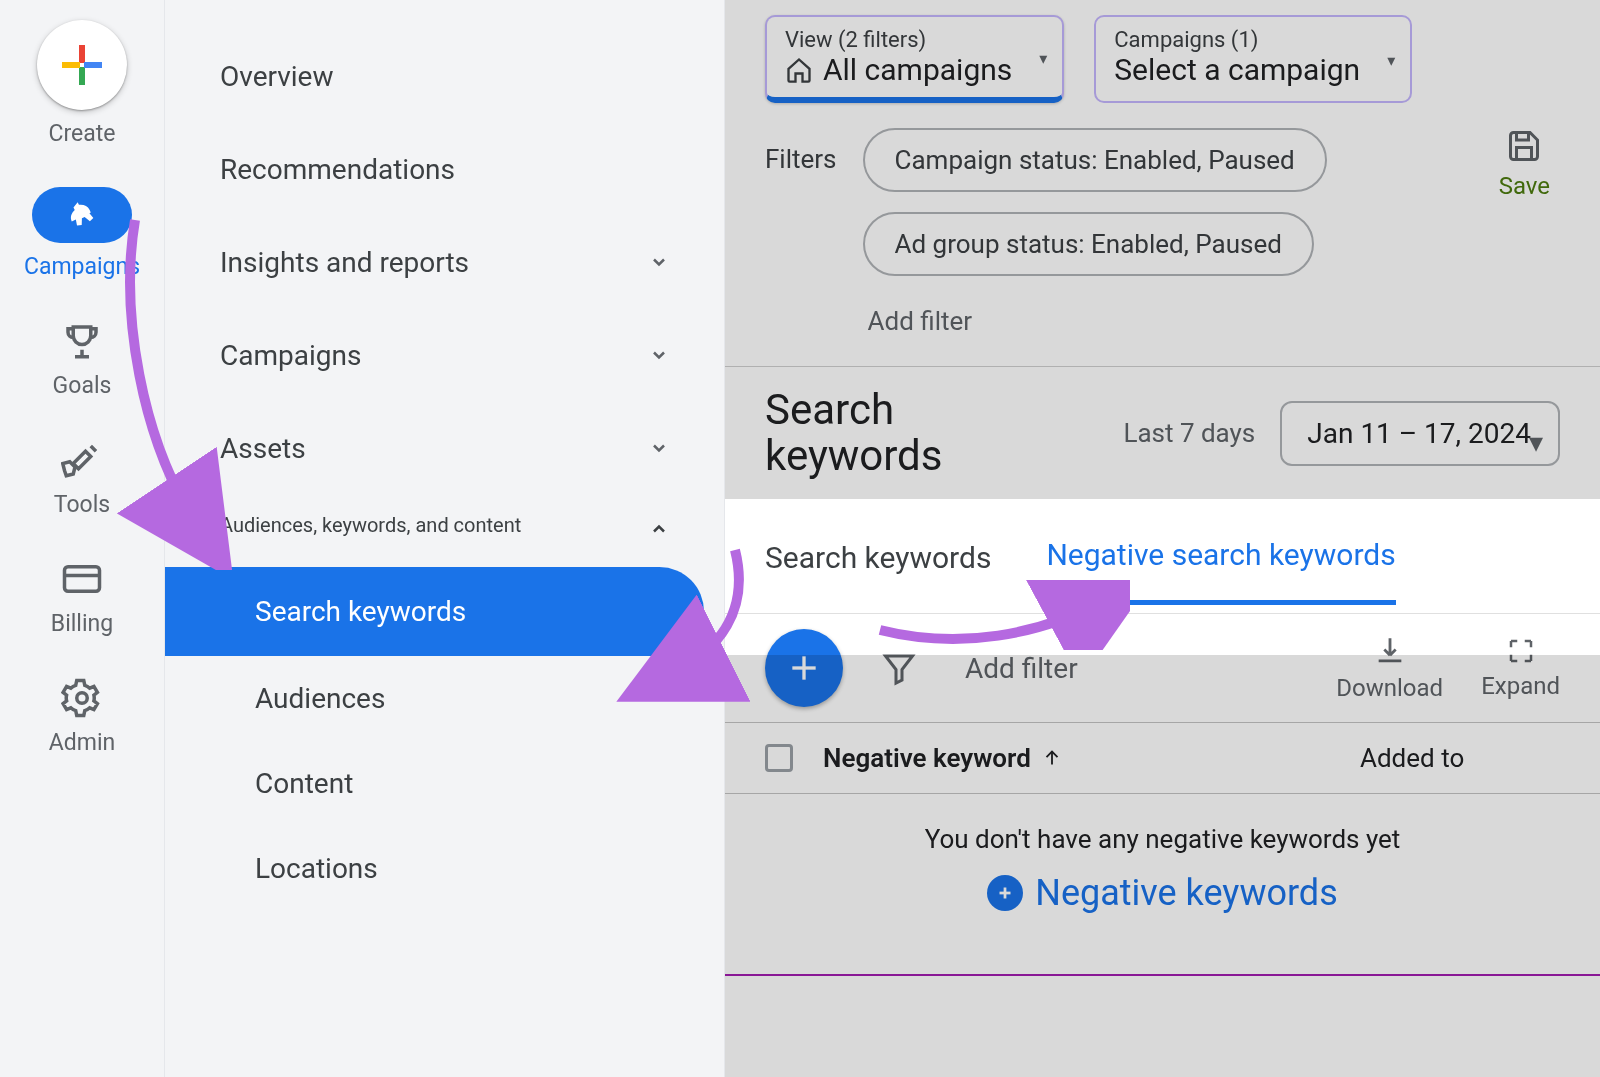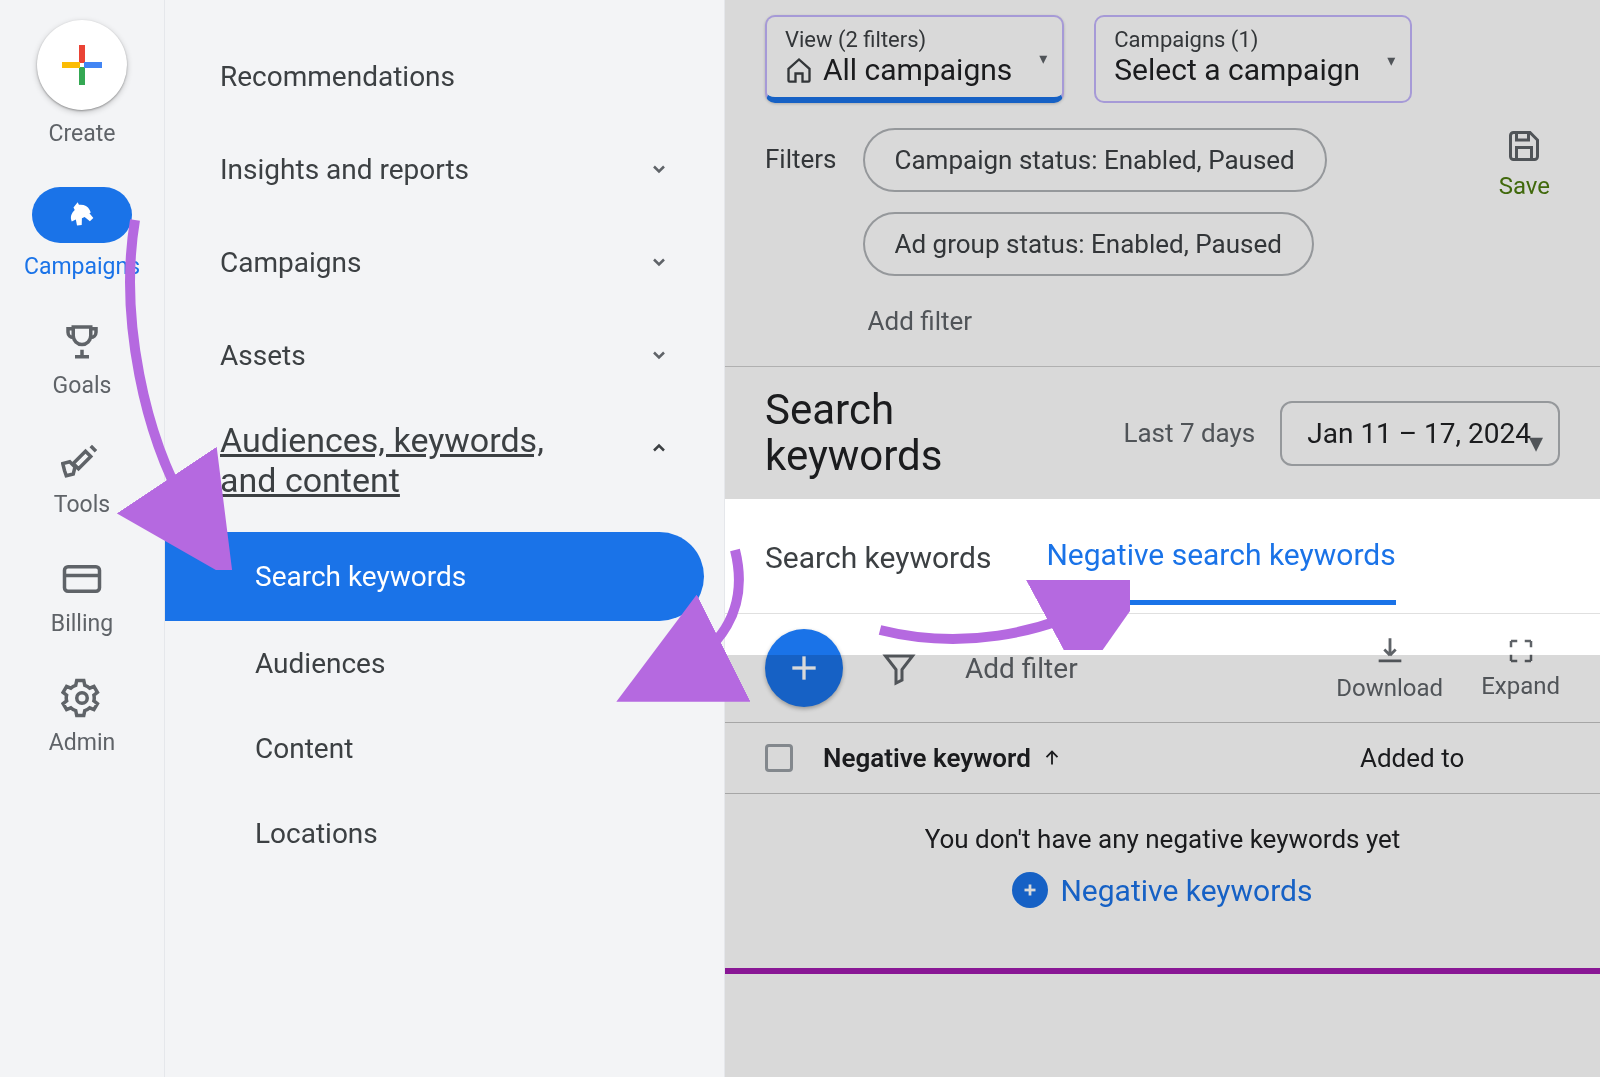--- a/index.html
+++ b/index.html
@@ -82,25 +82,24 @@
     color:#3c4043;
     cursor:pointer;
   }
   .sidebar-item .chev {
     color:#5f6368;
   }
   .sidebar-group-header {
     display:flex;
     align-items:flex-start;
     justify-content: space-between;
-    padding: 18px 55px 32px 55px;
-    font-size: 34px;
+    padding: 18px 55px 23px 55px;
+    font-size: 20px;
     color:#3c4043;
     cursor:pointer;
-    text-decoration:underline;
   }
   .sidebar-subitem {
     padding: 26px 55px 26px 90px;
     font-size: 28px;
     color:#3c4043;
     cursor:pointer;
   }
   .sidebar-subitem.active {
     background:#1a73e8;
     color:#fff;
@@ -260,26 +259,26 @@
   .checkbox {
     width:28px;height:28px;border:3px solid #9aa0a6;border-radius:4px;
   }
   .col-h { font-size:26px; color:#202124; font-weight:600; display:flex; align-items:center; gap:10px;}
   .col-h.first { flex:1; }
   .col-h.second { width:200px; font-weight:400;}
   
   .empty-state {
     text-align:center;
     padding: 30px 0 60px 0;
-    border-bottom:6px solid #a21caf;
+    border-bottom:2px solid #a21caf;
   }
   .empty-state .msg { font-size:26px; color:#202124; }
   .empty-state .link {
     display:inline-flex; align-items:center; gap:12px;
-    color:#1a73e8; font-size:30px; margin-top:18px; cursor:pointer;
+    color:#1a73e8; font-size:36px; margin-top:18px; cursor:pointer;
   }
   .empty-state .plus-circ {
     width:36px;height:36px;border-radius:50%;background:#1a73e8;
     display:inline-flex;align-items:center;justify-content:center;color:#fff;
   }
 
   
   .annot { position:absolute; z-index:50; pointer-events:none;}
 
 </style>
@@ -330,20 +329,23 @@
     <div class="rail-item">
       <svg width="42" height="42" viewBox="0 0 24 24" fill="none" stroke="#5f6368" stroke-width="2">
         <circle cx="12" cy="12" r="3"></circle>
         <path d="M19 12a7 7 0 00-.2-1.6l2-1.6-2-3.4-2.4 1a7 7 0 00-2.8-1.6L13 2h-4l-.6 2.8a7 7 0 00-2.8 1.6l-2.4-1-2 3.4 2 1.6A7 7 0 003 12c0 .5 0 1 .2 1.6l-2 1.6 2 3.4 2.4-1a7 7 0 002.8 1.6L9 22h4l.6-2.8a7 7 0 002.8-1.6l2.4 1 2-3.4-2-1.6c.2-.6.2-1.1.2-1.6z"></path>
       </svg>
       <div class="label">Admin</div>
     </div>
   </div>
 
   <div class="sidebar">
+    <div class="sidebar-item">
+      <span>Overview</span>
+    </div>
     <div class="sidebar-item">
       <span>Recommendations</span>
     </div>
     <div class="sidebar-item">
       <span>Insights and reports</span>
       <span class="chev">
         <svg width="20" height="20" viewBox="0 0 24 24" fill="none" stroke="currentColor" stroke-width="3">
             <polyline points="6 9 12 15 18 9"></polyline>
           </svg>
       </span>

